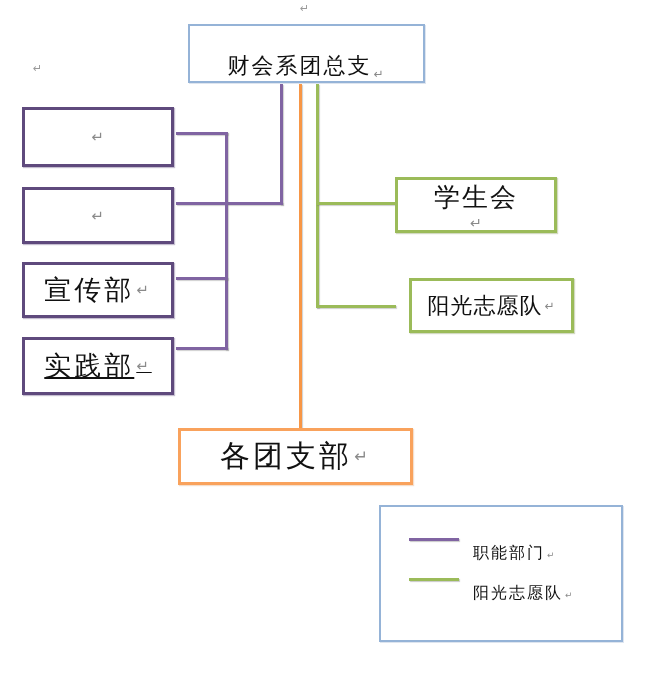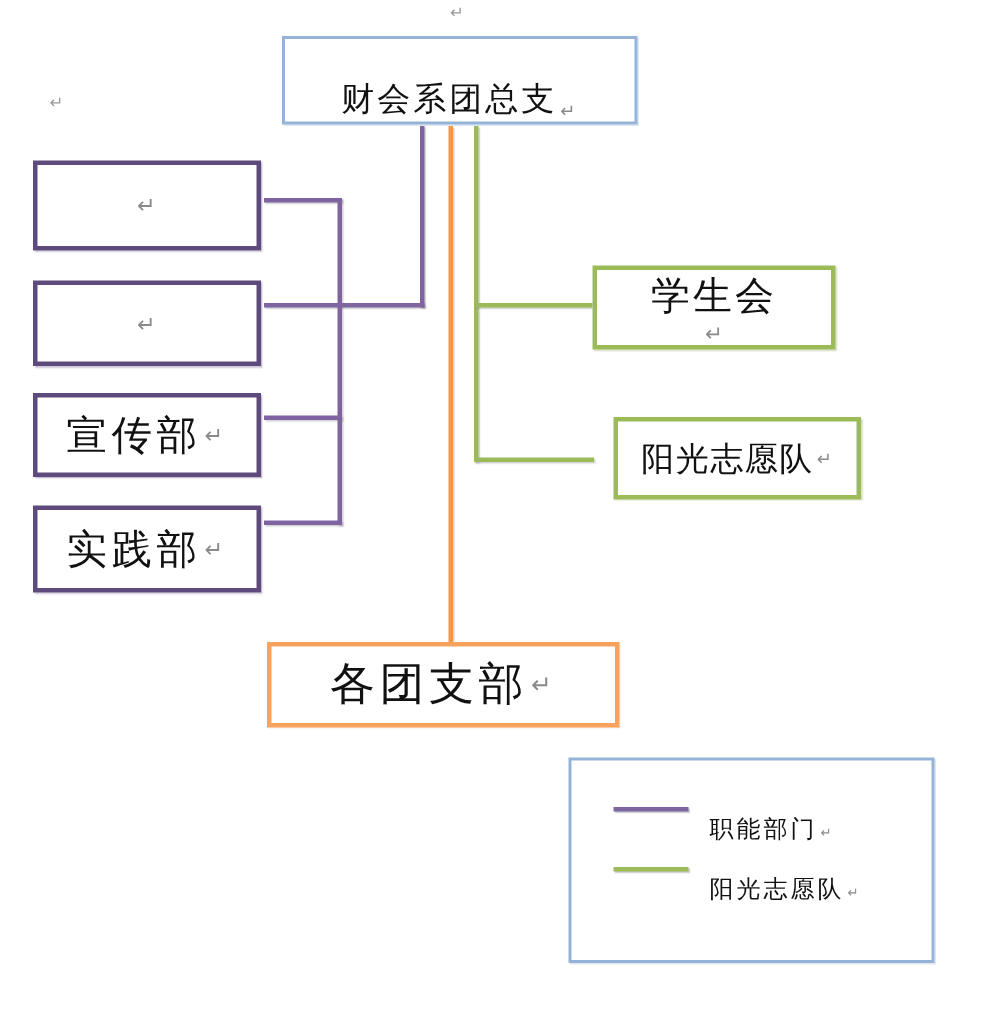--- a/index.html
+++ b/index.html
@@ -69,21 +69,21 @@
   <div class="abs shape box-purple t-dept" style="left:22px;top:107px;width:152px;height:60px;">
       <span class="rm">↵</span>
   </div>
   <div class="abs shape box-purple t-dept" style="left:22px;top:187px;width:152px;height:57px;">
       <span class="rm">↵</span>
   </div>
   <div class="abs shape box-purple t-dept" style="left:22px;top:262px;width:152px;height:56px;">
     <span>宣传部</span>
       <span class="rm">↵</span>
   </div>
-  <div class="abs shape box-purple t-dept" style="left:22px;top:337px;width:152px;height:58px;">
+  <div class="abs shape box-purple t-dept" style="left:22px;top:337px;width:152px;height:58px;text-decoration:underline;">
     <span>实践部</span>
       <span class="rm">↵</span>
   </div>
 
   <div class="abs shape box-green t-org" style="left:395px;top:177px;width:162px;height:56px;flex-direction:column;">
     <span>学生会</span>
       <span class="rm">↵</span>
   </div>
   <div class="abs shape box-green t-org-sm" style="left:409px;top:278px;width:165px;height:55px;justify-content:center;">
     <span>阳光志愿队</span>

